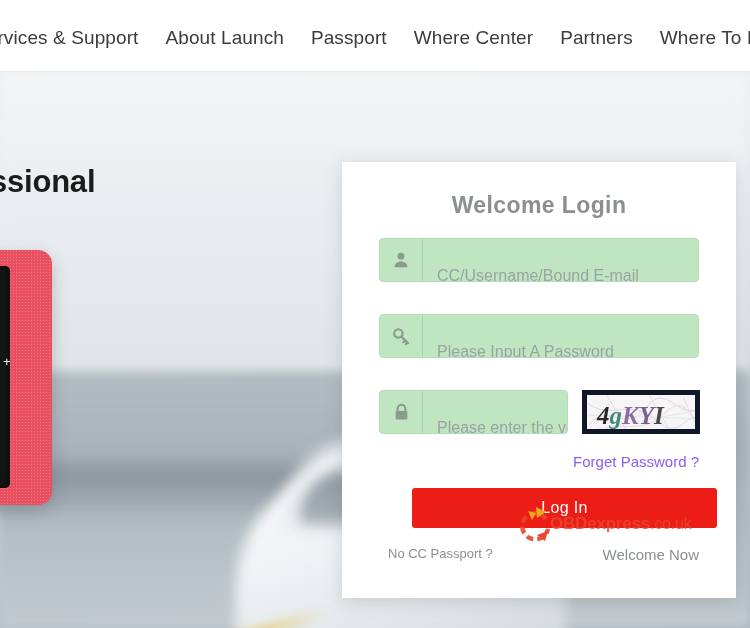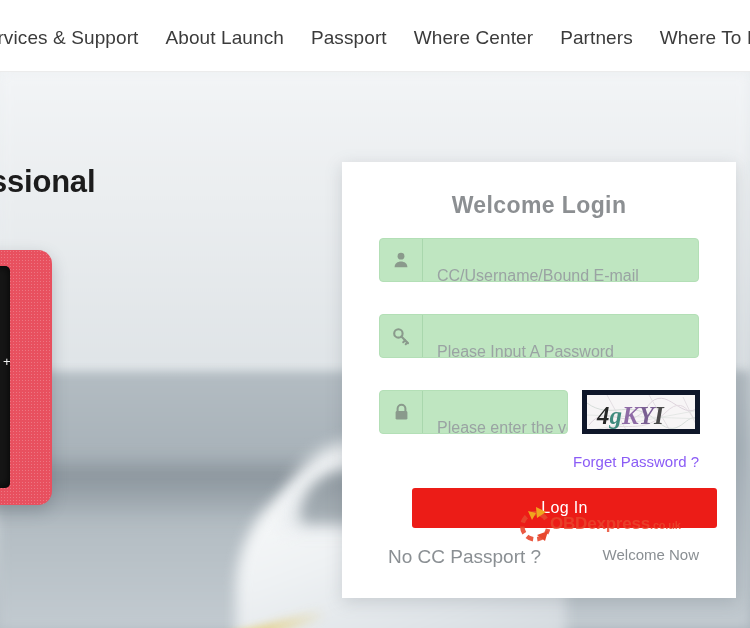--- a/index.html
+++ b/index.html
@@ -269,21 +269,21 @@
     font-size: 16px;
     letter-spacing: 0.3px;
     cursor: pointer;
     margin-left: 25px;
   }
 
   
   .bot-left {
     position: absolute;
     left: 46px; top: 384px;
-    font-size: 19px;
+    font-size: 13px;
     color: #8a8f93;
     cursor: pointer;
   }
   .bot-right {
     position: absolute;
     right: 37px; top: 384px;
     font-size: 15px;
     color: #8a8f93;
     cursor: pointer;
   }
@@ -298,21 +298,21 @@
   .wm-text {
     position: absolute;
     left: 38px; top: 9px;
     font-size: 17px;
     font-weight: 700;
     color: #e8472d;
     opacity: 0.82;
     white-space: nowrap;
     letter-spacing: -0.2px;
   }
-  .wm-text .sub { font-size: 11px; font-weight: 700; }
+  .wm-text .sub { font-size: 16px; font-weight: 400; }
   .wm-ring { position: absolute; left: 0; top: 0; }
 </style>
 </head>
 <body>
 
 <div id="page">
 
   <div class="navbar">
     <div class="nav-inner">
       <div class="nav-item">Services &amp; Support</div>

